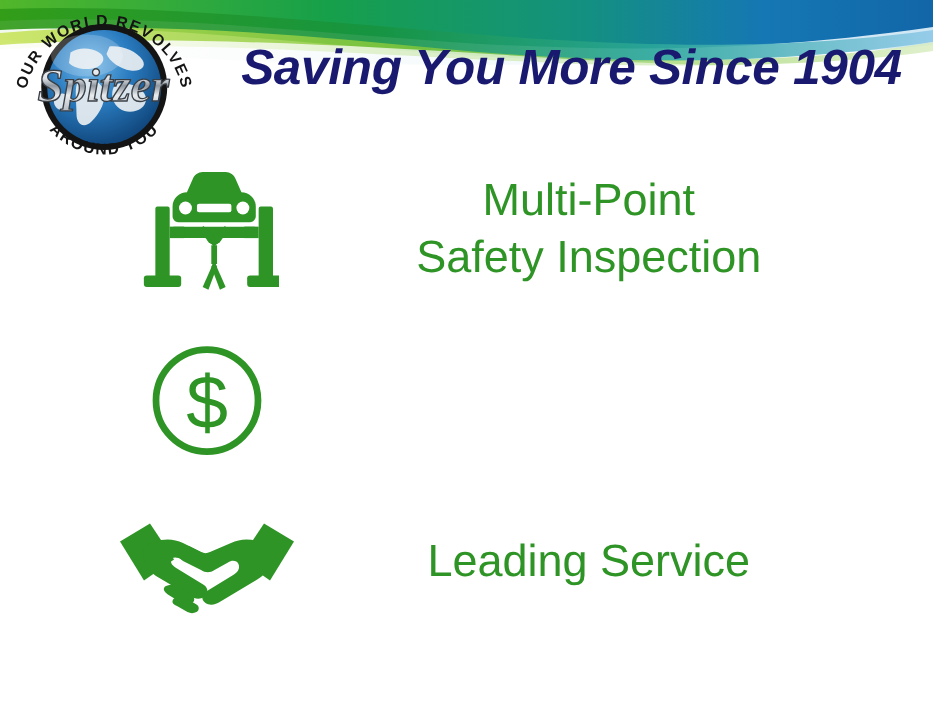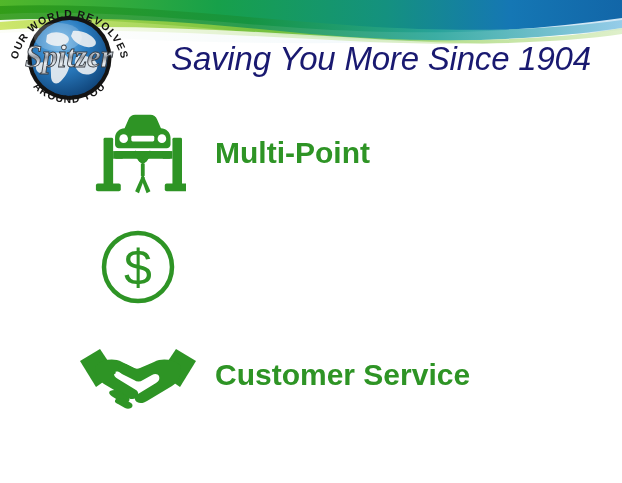--- a/index.html
+++ b/index.html
@@ -36,27 +36,27 @@
     top: 1px;
     width: 133px;
     height: 113px;
   }
   #logo svg { display: block; }
 
   
   #headline {
     position: absolute;
     left: 148px;
-    top: 38px;
+    top: 24px;
     width: 466px;
     height: 42px;
     line-height: 42px;
     text-align: center;
     font-size: 33px;
-    font-weight: normal;
+    font-weight: bold;
     font-style: italic;
     letter-spacing: -0.2px;
     color: #191970;
     white-space: nowrap;
   }
 
   
   .feature-row {
     position: absolute;
     left: 60px;
@@ -74,25 +74,25 @@
     height: 95px;
     display: flex;
     align-items: center;
     justify-content: center;
     flex: 0 0 155px;
   }
   .feature-icon svg { display: block; }
 
   .feature-text {
     flex: 1 1 auto;
-    text-align: left;
+    text-align: center;
     color: #2e9425;
     font-size: 30px;
     line-height: 38px;
-    font-weight: bold;
+    font-weight: normal;
     white-space: nowrap;
   }
   .feature-text .line { display: block; }
 
   
   #icon-lift svg   { width: 96px;  height: 88px; }
   #icon-dollar svg { width: 80px;  height: 80px; }
   #icon-hands svg  { width: 120px; height: 80px; }
 </style>
 </head>
@@ -220,20 +220,21 @@
         <circle cx="55" cy="51" r="5.5"></circle>
         <path d="M53,57 L57,57 L57,70 L53,70 Z"></path>
         <path d="M55,58 L44,47 L47.5,43.5 L57,53 Z"></path>
         <path d="M55,58 L66,47 L62.5,43.5 L53,53 Z"></path>
         <path d="M55,68 L47,86 L51,88 L57,72 Z"></path>
         <path d="M55,68 L63,86 L59,88 L53,72 Z"></path>
       </svg>
     </div>
     <div class="feature-text">
       <span class="line">Multi-Point</span>
+      <span class="line">Safety Inspection</span>
     </div>
   </div>
 
   <div class="feature-row" id="feature-row-1">
     <div class="feature-icon" id="icon-dollar">
       <svg viewBox="0 0 80 80" xmlns="http://www.w3.org/2000/svg">
         <circle cx="40" cy="40" r="34" fill="none" stroke="#2e9425" stroke-width="4.5"></circle>
         <text x="40" y="58" font-family="'Liberation Sans', sans-serif" font-size="50" font-weight="normal" text-anchor="middle" fill="#2e9425">$</text>
       </svg>
     </div>
@@ -260,17 +261,17 @@
                  C82,44 81,46 78,48 L60,59 C56,61 56,65 59,67
                  C62,69 66,68 69,66 L94,51 C101,47 104,38 102,30 Z"></path>
 
         <path d="M32,56 C36,54 40,55 43,57 L50,62 C52,63 52,66 50,67
                  C48,69 45,68 43,67 L35,62 C32,60 30,58 32,56 Z"></path>
         <path d="M38,64 C41,62 45,63 48,65 L53,68 C55,69 55,72 53,73
                  C51,74 49,74 47,73 L40,69 C37,68 36,66 38,64 Z"></path>
       </svg>
     </div>
     <div class="feature-text">
-      <span class="line">Customer Service</span>
+      <span class="line">Leading Service</span>
     </div>
   </div>
 
 </div>
 
 </body></html>

